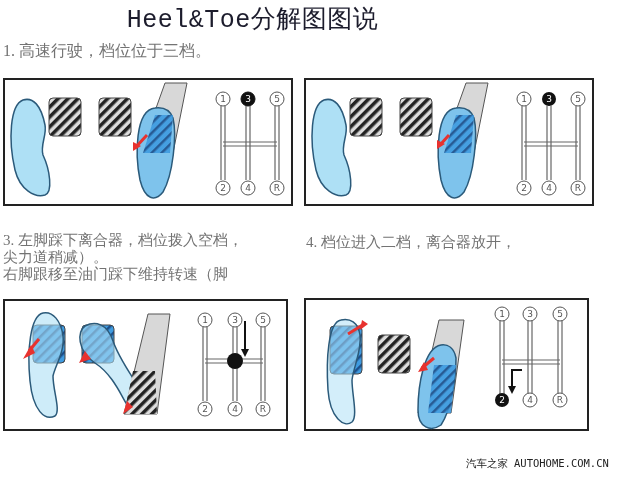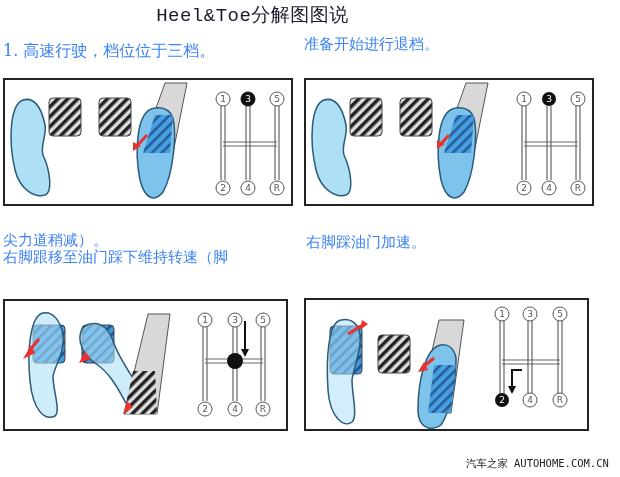--- a/index.html
+++ b/index.html
@@ -1,18 +1,18 @@
 <!DOCTYPE html>
 <html><head>
 <meta charset="utf-8">
 <style>
   html,body{margin:0;padding:0;background:#fff;}
   body{width:620px;height:477px;position:relative;overflow:hidden;font-family:"DejaVu Serif","Liberation Serif",serif;color:#1a1a2e;}
-  .title{position:absolute;left:0;width:505px;top:2px;text-align:center;font-size:19px;letter-spacing:0.5px;font-family:"Liberation Mono","DejaVu Sans Mono",monospace;color:#1c1c2c;}
-  .cap{position:absolute;font-size:15px;line-height:17px;color:#3b82f6;}
+  .title{position:absolute;left:0;width:505px;top:2px;text-align:center;font-size:25px;letter-spacing:0.5px;font-family:"Liberation Mono","DejaVu Sans Mono",monospace;color:#1c1c2c;}
+  .cap{position:absolute;font-size:15px;line-height:17px;color:#737373;font-family:Liberation Serif, serif;}
   .panel{position:absolute;border:2px solid #222;background:#fff;box-sizing:border-box;}
   .panel svg{position:absolute;left:0;top:0;}
   .footer{position:absolute;left:466px;top:457px;font-size:10.5px;font-family:"DejaVu Sans Mono","Liberation Mono",monospace;color:#222;}
   .footer .cn{font-family:"DejaVu Sans",sans-serif;margin-right:6px;text-align:center;}
 </style>
 </head>
 <body>
 
 <div class="title">Heel&amp;Toe分解图图说</div>
 
@@ -62,21 +62,20 @@
         <text x="218" y="111" fill="#555">2</text>
       <circle cx="243" cy="108" r="7" fill="#fff" stroke="#555"></circle>
         <text x="243" y="111" fill="#555">4</text>
       <circle cx="272" cy="108" r="7" fill="#fff" stroke="#555"></circle>
         <text x="272" y="111" fill="#555">R</text>
     </g>
   </svg>
 </div>
 
 <div class="cap" style="left:304px;top:36px;">
-  <div>准备开始进行退档。</div>
 </div>
 <div class="panel" style="left:304px;top:78px;width:290px;height:128px;">
   <svg width="290" height="128">
     <path d="M18 20 C5 25 3 60 10 90 C15 110 30 118 40 115 C48 112 45 90 38 75 C35 65 42 55 40 45 C36 25 28 17 18 20Z" fill="#aee0f5" stroke="#2b5a7a" stroke-width="1.5"></path>
     <rect x="44" y="18" width="32" height="38" rx="4" fill="url(#hatch)" stroke="#444"></rect>
     <rect x="94" y="18" width="32" height="38" rx="4" fill="url(#hatch)" stroke="#444"></rect>
     <polygon points="160,3 182,3 168,73 135,73" fill="#d8d8d8" stroke="#555"></polygon>
     <path d="M150 28 C130 30 130 75 135 100 C140 120 150 122 158 112 C168 95 172 55 168 38 C165 30 158 27 150 28Z" fill="#7ec3ec" stroke="#2b5a7a" stroke-width="1.5"></path>
     <polygon points="150,35 168,35 165,73 138,73" fill="url(#hatchb)" opacity="0.9"></polygon>
     <line x1="143" y1="55" x2="134" y2="65" stroke="#e8322e" stroke-width="3"></line>
@@ -102,20 +101,21 @@
         <text x="218" y="111" fill="#555">2</text>
       <circle cx="243" cy="108" r="7" fill="#fff" stroke="#555"></circle>
         <text x="243" y="111" fill="#555">4</text>
       <circle cx="272" cy="108" r="7" fill="#fff" stroke="#555"></circle>
         <text x="272" y="111" fill="#555">R</text>
     </g>
   </svg>
 </div>
 
 <div class="cap" style="left:3px;top:232px;">
+  <div>3. 左脚踩下离合器，档位拨入空档，</div>
   <div>尖力道稍减）。</div>
   <div>右脚跟移至油门踩下维持转速（脚</div>
 </div>
 <div class="panel" style="left:3px;top:299px;width:285px;height:132px;">
   <svg width="285" height="132">
     <rect x="28" y="24" width="32" height="38" rx="4" fill="url(#hatchb)" stroke="#444"></rect>
     <path d="M38 12 C25 15 22 50 25 80 C28 110 40 120 50 115 C56 110 48 90 48 75 C50 65 60 50 58 35 C56 20 48 10 38 12Z" fill="#aee0f5" fill-opacity="0.6" stroke="#2b5a7a" stroke-width="1.5"></path>
     <rect x="77" y="24" width="32" height="38" rx="4" fill="url(#hatchb)" stroke="#444"></rect>
     <path d="M80 25 C72 30 72 50 90 62 C110 75 118 100 125 108 C135 115 145 105 140 95 C130 80 115 60 108 40 C102 22 90 20 80 25Z" fill="#aee0f5" fill-opacity="0.6" stroke="#2b5a7a" stroke-width="1.5"></path>
     <polygon points="143,13 165,13 152,113 119,113" fill="#d8d8d8" stroke="#555"></polygon>
@@ -150,21 +150,21 @@
         <text x="200" y="111" fill="#555">2</text>
       <circle cx="230" cy="108" r="7" fill="#fff" stroke="#555"></circle>
         <text x="230" y="111" fill="#555">4</text>
       <circle cx="258" cy="108" r="7" fill="#fff" stroke="#555"></circle>
         <text x="258" y="111" fill="#555">R</text>
     </g>
   </svg>
 </div>
 
 <div class="cap" style="left:306px;top:234px;">
-  <div>右脚踩油门加速。</div>
+  <div>4. 档位进入二档，离合器放开，</div>
 </div>
 <div class="panel" style="left:304px;top:298px;width:285px;height:133px;">
   <svg width="285" height="133">
     <rect x="24" y="26" width="32" height="48" rx="4" fill="url(#hatchb)" stroke="#444"></rect>
     <path d="M35 20 C22 22 20 60 22 90 C24 118 38 128 46 122 C52 116 46 95 46 80 C48 65 56 50 54 35 C52 22 44 18 35 20Z" fill="#aee0f5" fill-opacity="0.55" stroke="#2b5a7a" stroke-width="1.5"></path>
     <rect x="72" y="35" width="32" height="38" rx="4" fill="url(#hatch)" stroke="#444"></rect>
     <polygon points="133,20 158,20 145,113 112,113" fill="#d8d8d8" stroke="#555"></polygon>
     <path d="M135 45 C118 48 112 85 112 110 C112 128 125 132 135 125 C145 110 150 80 150 58 C148 48 142 44 135 45Z" fill="#7ec3ec" stroke="#2b5a7a" stroke-width="1.5"></path>
     <polygon points="128,65 150,65 145,113 122,113" fill="url(#hatchb)" opacity="0.9"></polygon>
     <g fill="#e8322e">

